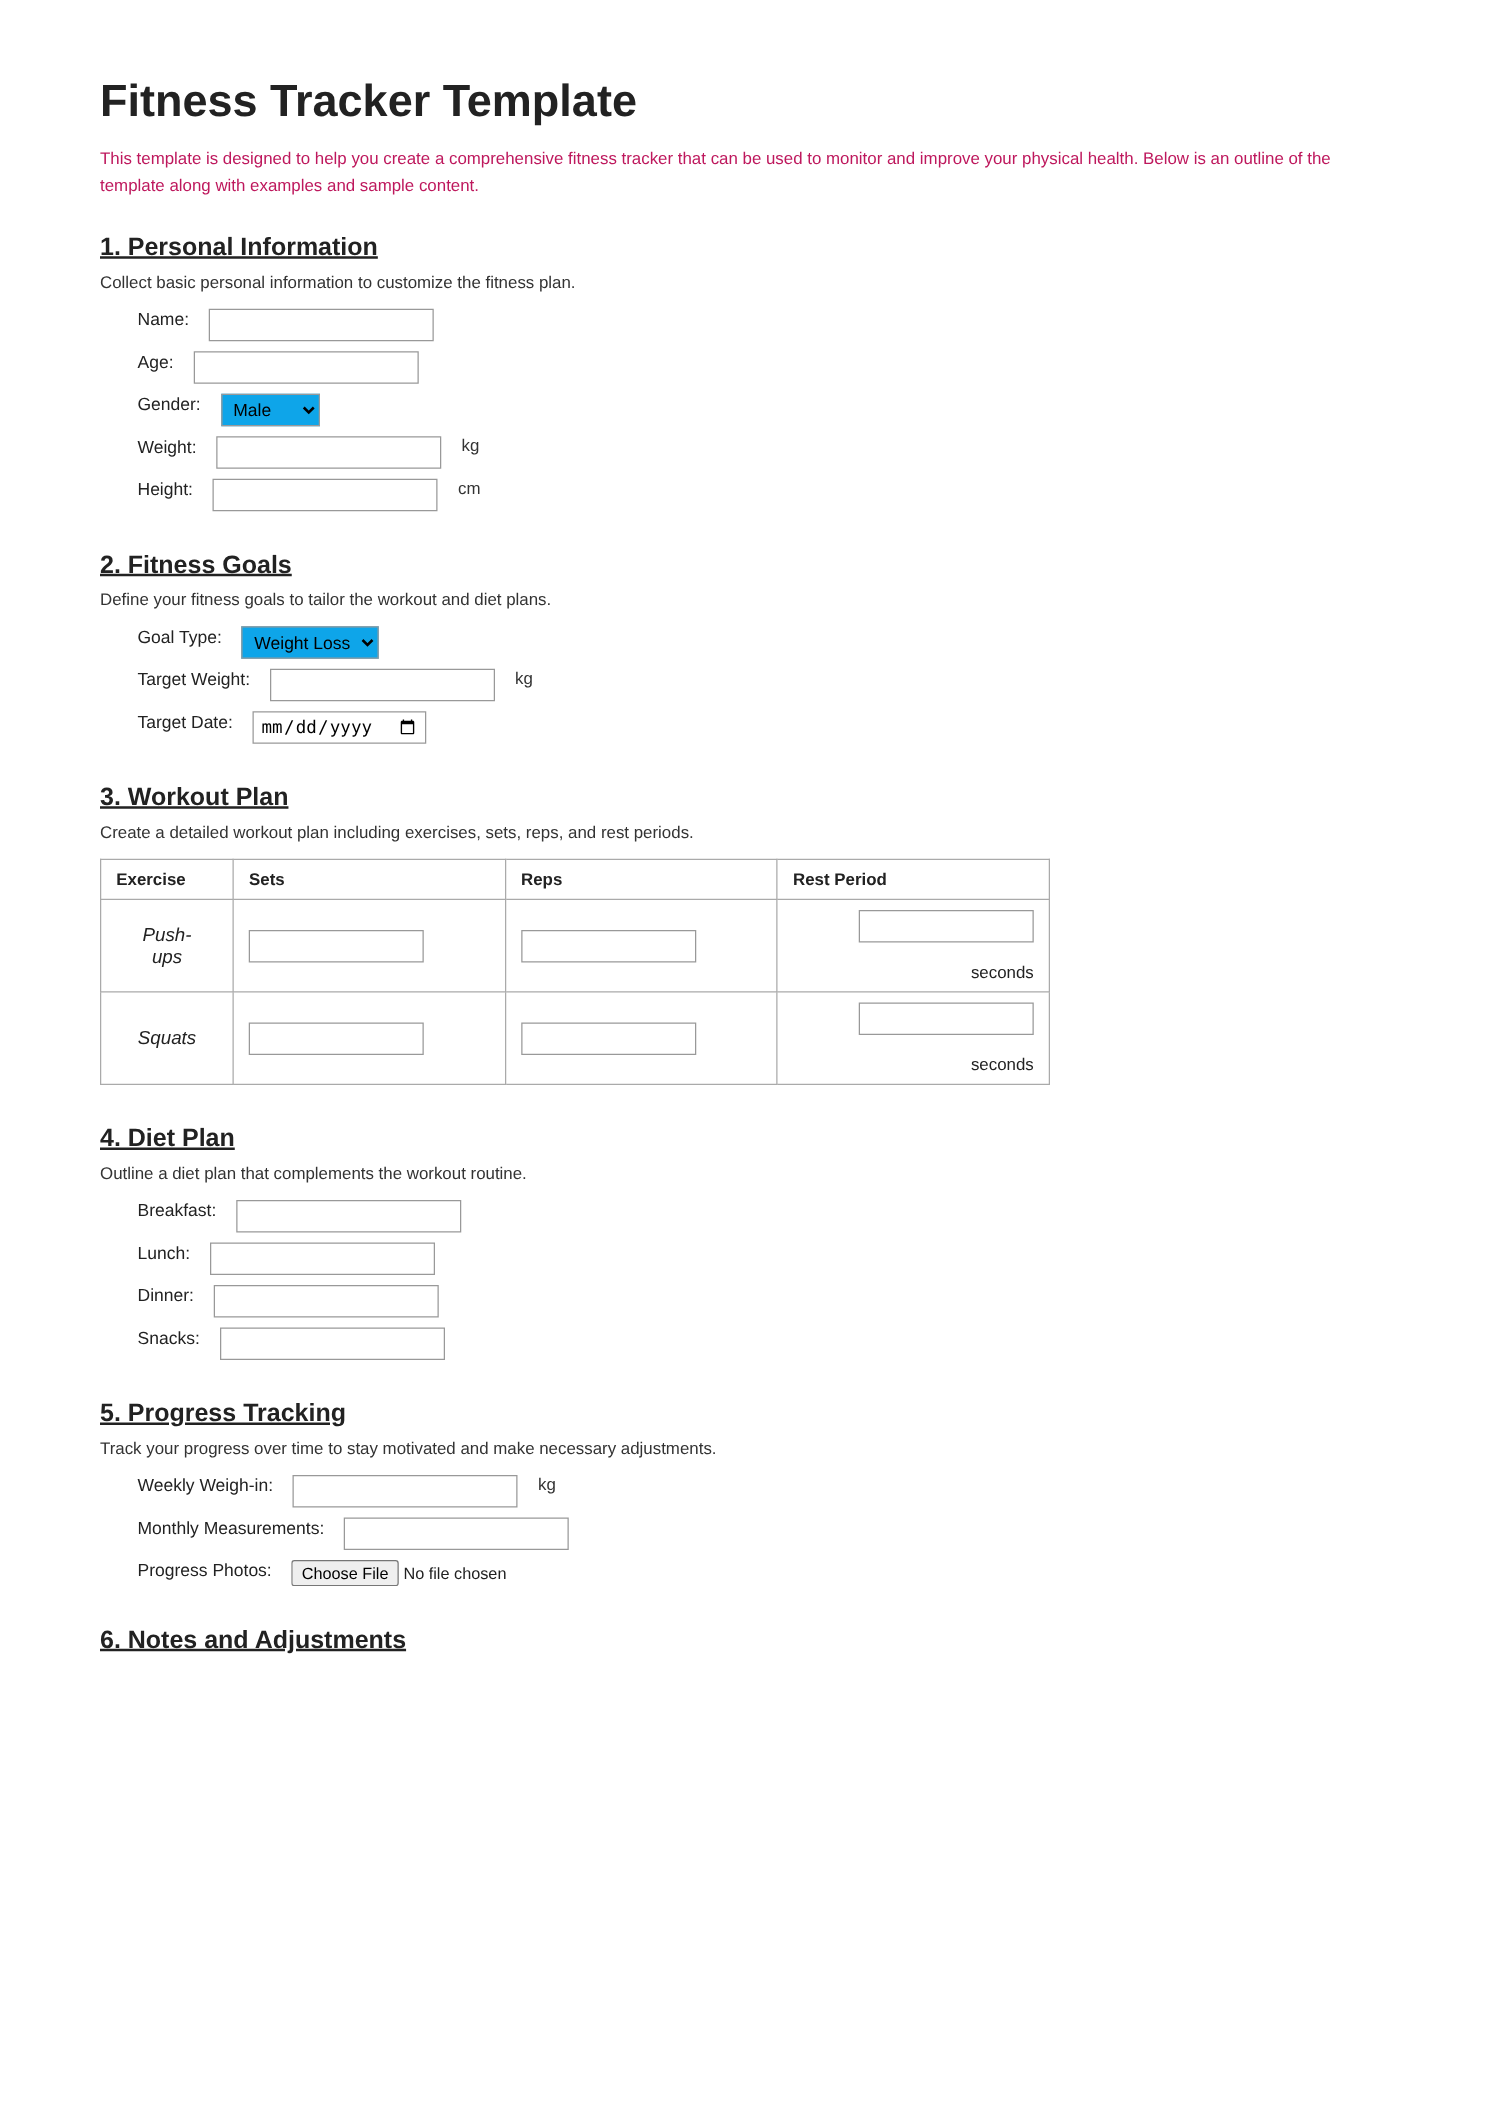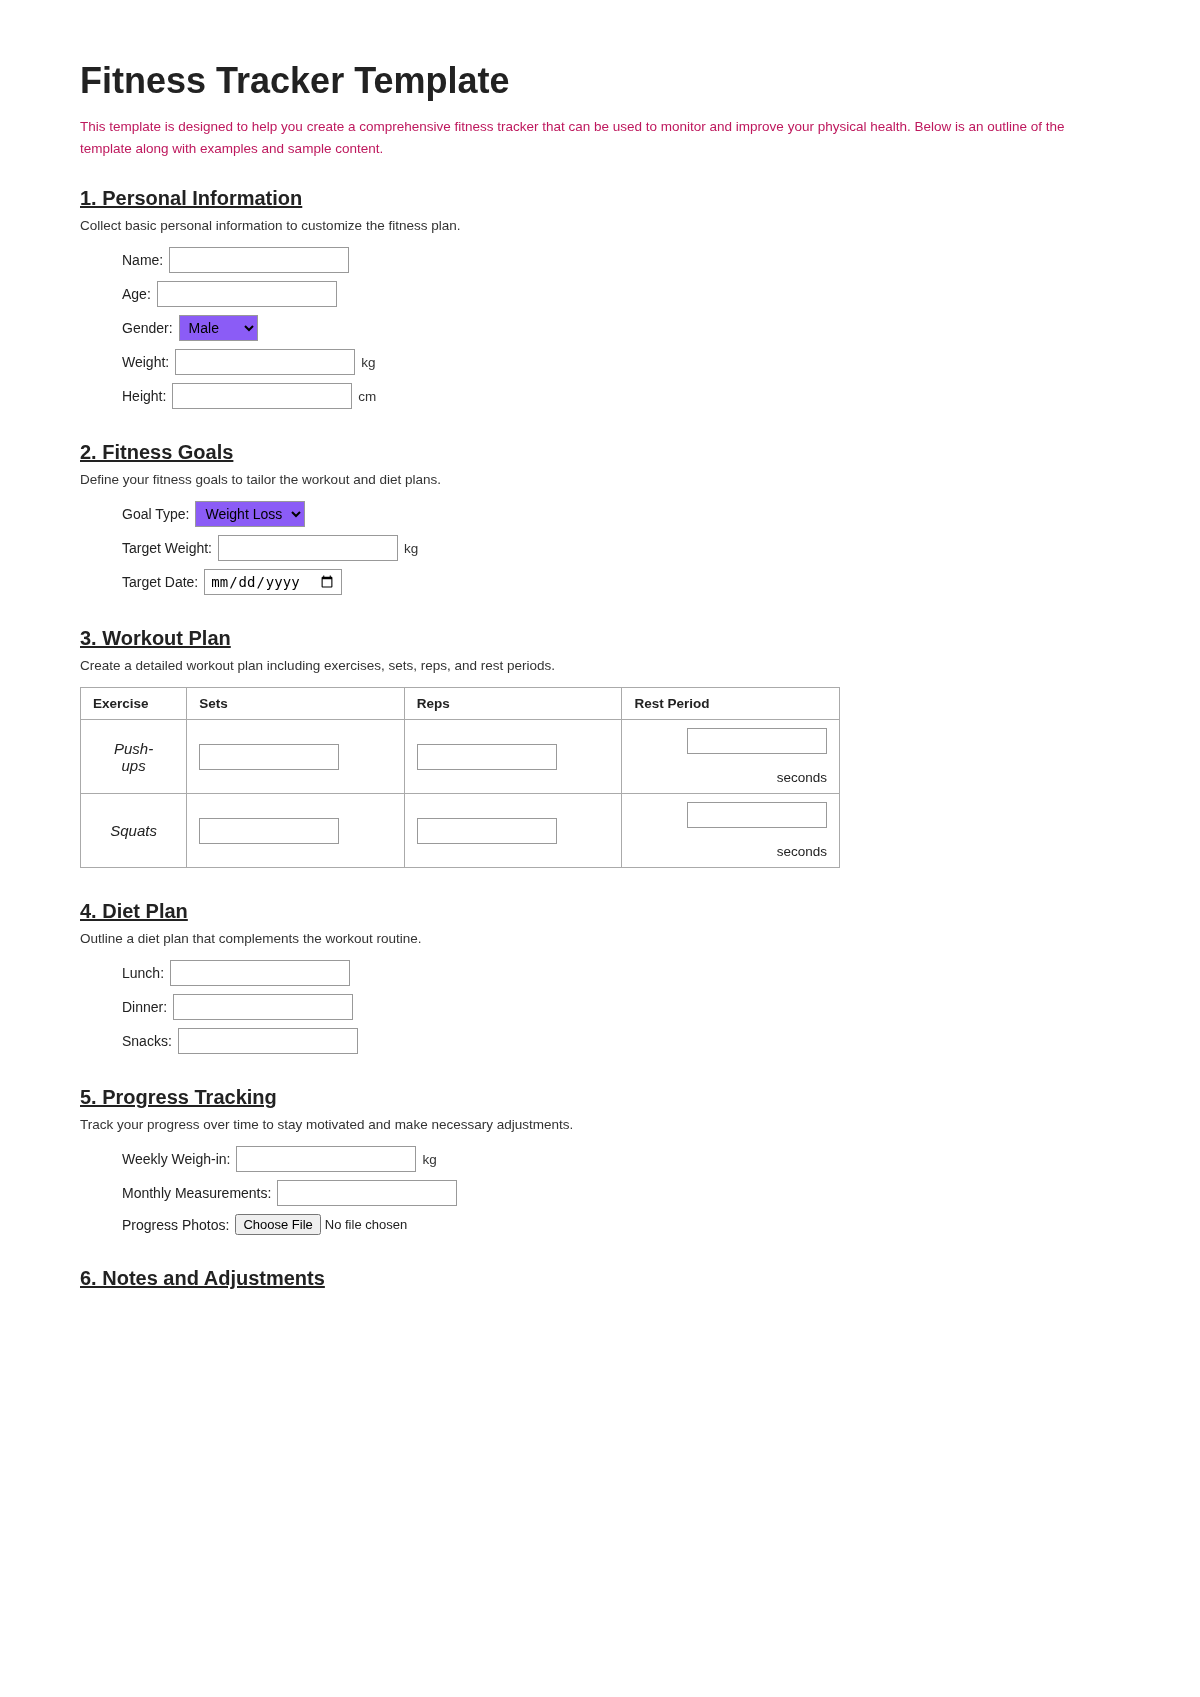--- a/index.html
+++ b/index.html
@@ -49,41 +49,39 @@
     }
 
     ul {
       list-style: disc;
       padding-left: 30px;
     }
 
     ul li {
       margin-bottom: 8px;
       display: flex;
-      align-items: center;
-      gap: 6px;
-      font-size: 14px;
-      margin-left: 12px;
+      gap: 16px;
+      font-size: 14px;
     }
 
     input[type="text"],
     input[type="number"] {
       border: 1px solid #999;
       padding: 3px 5px;
       font-size: 14px;
       width: 180px;
       height: 26px;
     }
 
     select {
       border: 1px solid #999;
       padding: 2px 5px;
       font-size: 14px;
       height: 26px;
-      background: #8b5cf6;
+      background: #0ea5e9;
     }
 
     input[type="date"] {
       border: 1px solid #999;
       padding: 2px 5px;
       font-size: 14px;
       height: 26px;
     }
 
     .unit-label {
@@ -264,20 +262,24 @@
       </tr>
     </tbody>
   </table>
 </div>
 
 <div class="section">
   <h2>4. Diet Plan</h2>
   <p class="section-desc">Outline a diet plan that complements the workout routine.</p>
   <ul>
     <li>
+      <span>Breakfast:</span>
+      <input type="text" class="diet-input" style="">
+    </li>
+    <li>
       <span>Lunch:</span>
       <input type="text" class="diet-input" style="">
     </li>
     <li>
       <span>Dinner:</span>
       <input type="text" class="diet-input" style="">
     </li>
     <li>
       <span>Snacks:</span>
       <input type="text" class="diet-input" style="">

